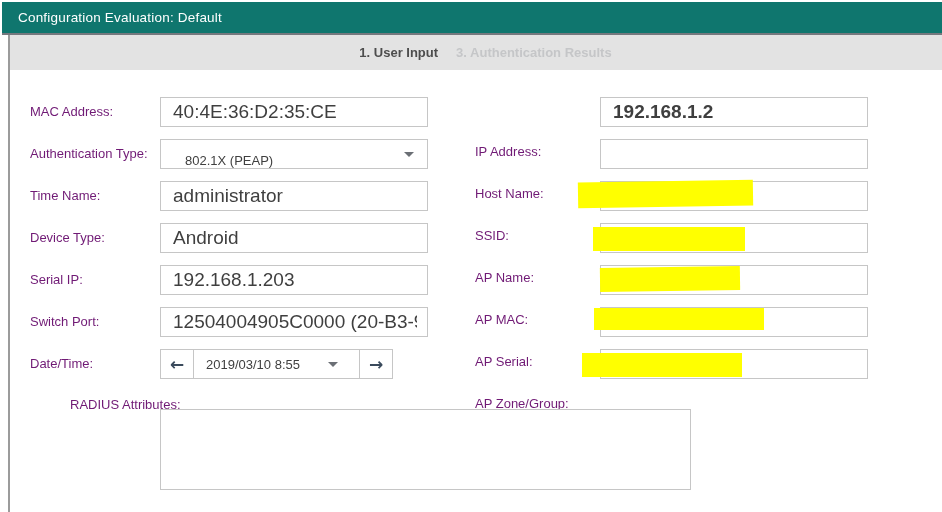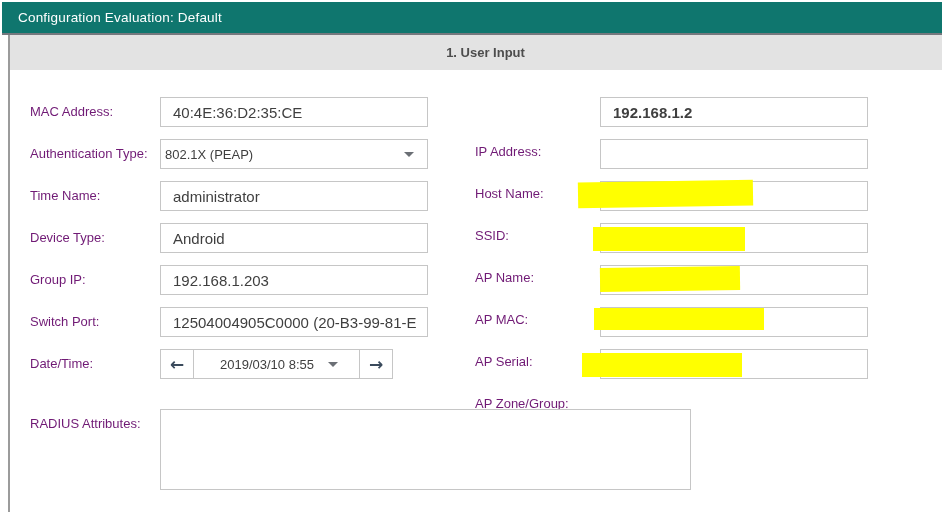--- a/index.html
+++ b/index.html
@@ -28,67 +28,68 @@
   .lbl{
     position:absolute;height:30px;line-height:30px;color:#701a75;white-space:nowrap;
   }
   .lbl.col-l{left:30px;}
   .lbl.col-r{left:475px;margin-top:40px;}
   .box{
     position:absolute;width:268px;height:30px;box-sizing:border-box;
     border:1px solid #c6c6c6;background:#fff;
   }
   input.box{
-    padding:0 10px 0 12px;font-family:inherit;font-size:15px;color:#3f3f3f;outline:none;
+    padding:0 10px 0 12px;font-family:inherit;font-size:19px;color:#3f3f3f;outline:none;
   }
   .selectbox{
-    display:flex;align-items:center;padding-left:4px;cursor:pointer;
+    display:flex;align-items:flex-end;padding-left:24px;cursor:pointer;
   }
   .selectbox .val{flex:1;color:#3f3f3f;}
   .caret{
     position:absolute;right:13px;top:50%;margin-top:-2px;
     width:0;height:0;border-left:5px solid transparent;border-right:5px solid transparent;
     border-top:5px solid #6b6f75;
   }
   .datebtn{
     position:absolute;width:34px;height:30px;box-sizing:border-box;
     border:1px solid #c6c6c6;background:#fff;display:flex;align-items:center;justify-content:center;
     color:#3a4a5c;font-size:17px;font-weight:bold;cursor:pointer;padding:0;
     font-family:"DejaVu Sans",sans-serif;line-height:1;
   }
   .datefield{
     position:absolute;left:193px;width:167px;height:30px;box-sizing:border-box;
     border:1px solid #c6c6c6;background:#fff;display:flex;align-items:center;
-    padding-left:26px;cursor:pointer;
+    padding-left:12px;cursor:pointer;
   }
   .datefield .caret{right:21px;}
   textarea.radius{
     position:absolute;left:160px;top:409px;width:531px;height:81px;box-sizing:border-box;
     border:1px solid #c6c6c6;background:#fff;resize:none;outline:none;
     font-family:inherit;font-size:13px;padding:6px 10px;color:#3f3f3f;
   }
   .redaction{
     position:absolute;background:#ffff00;z-index:5;
   }
   
   .r0{top:97px;} .r1{top:139px;} .r2{top:181px;} .r3{top:223px;}
-  .r4{top:265px;} .r5{top:307px;} .r6{top:349px;} .r7{top:409px;}
+  .r4{top:265px;} .r5{top:307px;} .r6{top:349px;} .r7{top:390px;margin-left:40px;}
   .in-l{left:160px;} .in-r{left:600px;font-weight:bold;}
 </style>
 </head>
 <body>
 
 <div class="titlebar">
   <span class="title">Configuration Evaluation: Default</span>
 </div>
 
 <div class="left-edge"></div>
 
 <div class="tabbar">
   <span class="tab active">1. User Input</span>
+  <span class="tab">3. Authentication Results</span>
 </div>
 
 <div class="lbl col-l r0">MAC Address:</div>
 <input class="box in-l r0" type="text" value="40:4E:36:D2:35:CE" style="">
 <div class="lbl col-r r0">IP Address:</div>
 <input class="box in-r r0" type="text" value="192.168.1.2" style="">
 
 <div class="lbl col-l r1">Authentication Type:</div>
 <div class="box in-l r1 selectbox">
   <span class="val">802.1X (PEAP)</span>
@@ -102,21 +103,21 @@
 <div class="lbl col-r r2">SSID:</div>
 <input class="box in-r r2" type="text" value="" style="">
 <div class="redaction" style="left:578px;top:181px;width:175px;height:26px;transform:rotate(-0.9deg);"></div>
 
 <div class="lbl col-l r3">Device Type:</div>
 <input class="box in-l r3" type="text" value="Android" style="">
 <div class="lbl col-r r3">AP Name:</div>
 <input class="box in-r r3" type="text" value="" style="">
 <div class="redaction" style="left:593px;top:227px;width:152px;height:24px;"></div>
 
-<div class="lbl col-l r4">Group IP:</div>
+<div class="lbl col-l r4">Serial IP:</div>
 <input class="box in-l r4" type="text" value="192.168.1.203" style="">
 <div class="lbl col-r r4">AP MAC:</div>
 <input class="box in-r r4" type="text" value="" style="">
 <div class="redaction" style="left:600px;top:267px;width:140px;height:24px;transform:rotate(-0.8deg);"></div>
 
 <div class="lbl col-l r5">Switch Port:</div>
 <input class="box in-l r5" type="text" value="12504004905C0000 (20-B3-99-81-E9-C0):" style="">
 <div class="lbl col-r r5">AP Serial:</div>
 <input class="box in-r r5" type="text" value="" style="">
 <div class="redaction" style="left:594px;top:308px;width:170px;height:22px;"></div>

